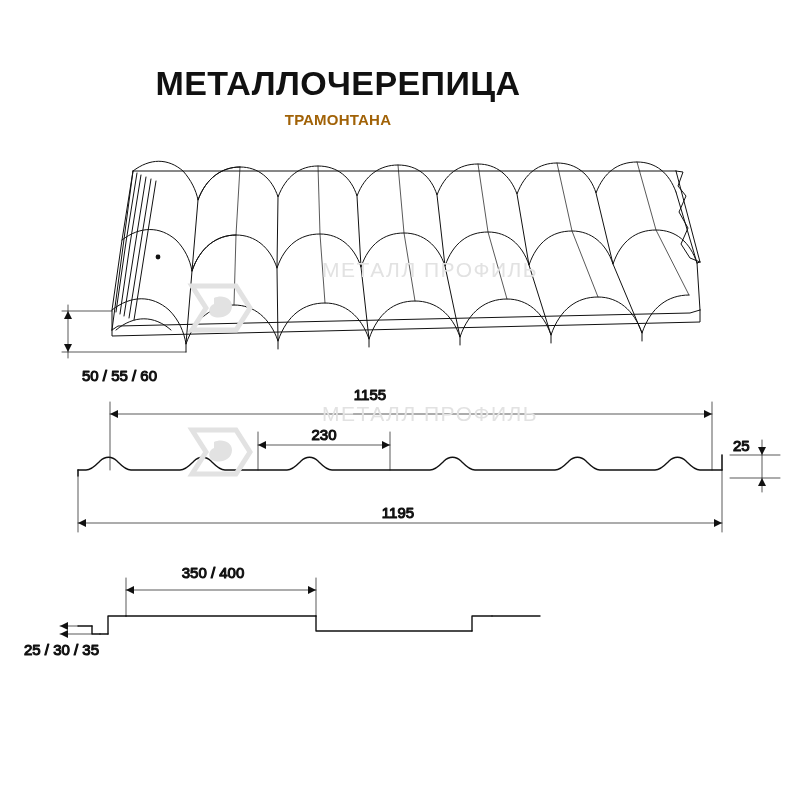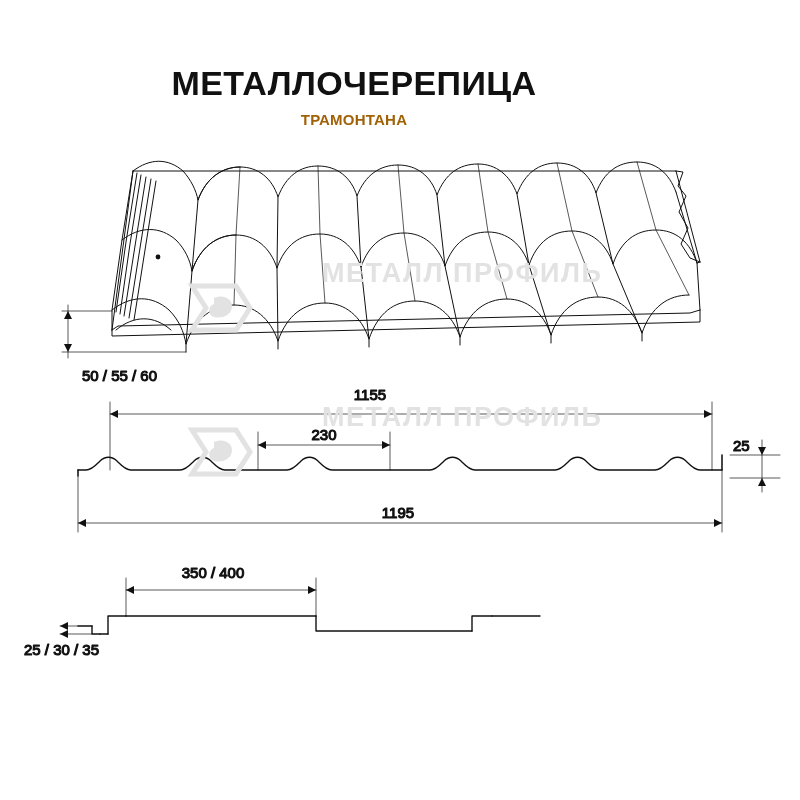--- a/index.html
+++ b/index.html
@@ -18,21 +18,20 @@
   .page {
     position: absolute;
     inset: 0;
   }
   .title-block {
     position: absolute;
     top: 66px;
     left: 0;
     width: 656px;
     text-align: center;
-    margin-left: 16px;
   }
   .title-main {
     font-size: 34px;
     font-weight: bold;
     letter-spacing: 0.4px;
     color: #111111;
     line-height: 1.05;
     margin: 0;
     padding-left: 20px;
   }
@@ -47,23 +46,23 @@
   svg.drawing {
     position: absolute;
     top: 0;
     left: 0;
     width: 800px;
     height: 800px;
   }
   .wm {
     position: absolute;
     pointer-events: none;
-    font-weight: bold;
+    font-weight: normal;
     color: #e2e2e2;
-    font-size: 27px;
+    font-size: 21px;
     letter-spacing: 1.5px;
     white-space: nowrap;
   }
   .wm1 { top: 258px; left: 322px; }
   .wm2 { top: 402px; left: 322px; }
   .wm-logo {
     position: absolute;
     pointer-events: none;
   }
   .dim-text {

